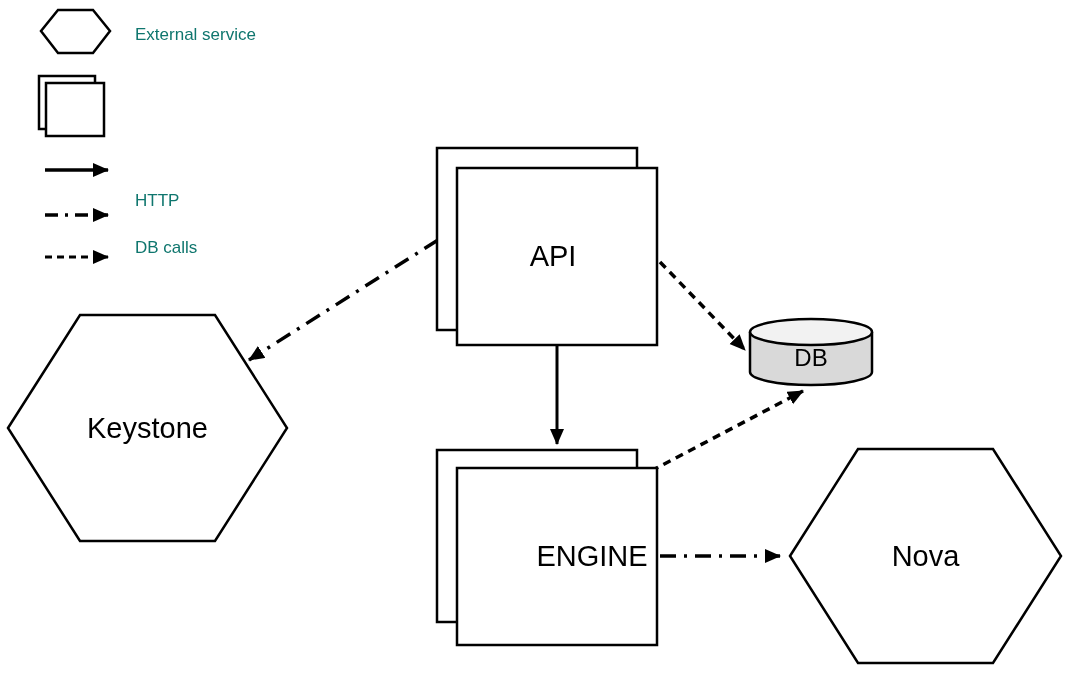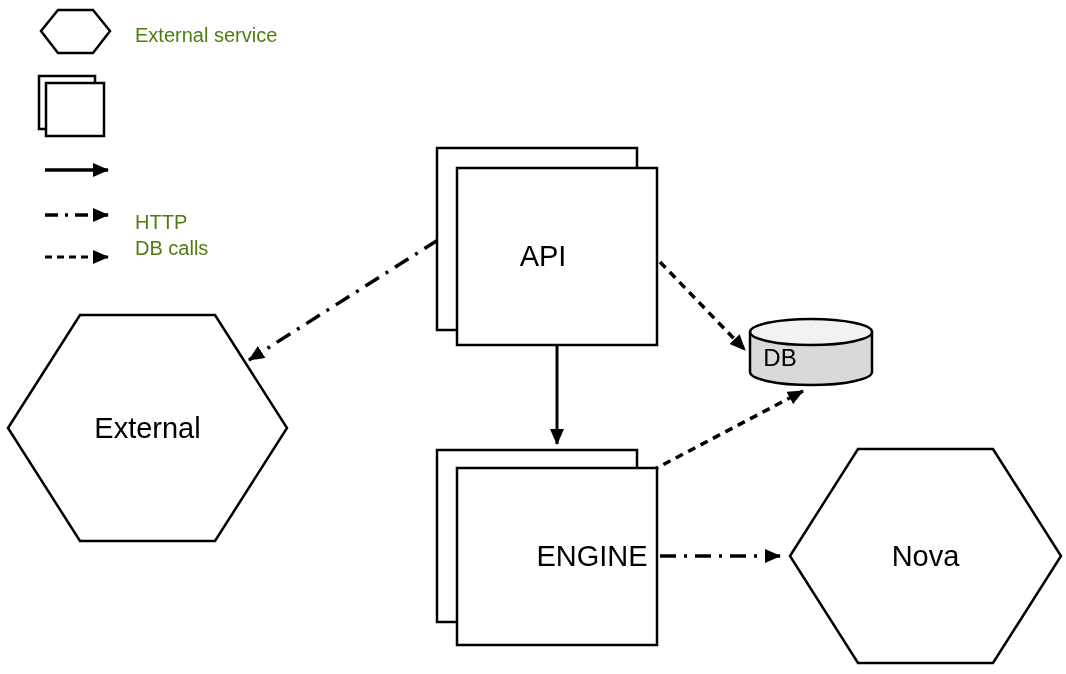--- a/index.html
+++ b/index.html
@@ -30,22 +30,22 @@
     color: #000000;
     pointer-events: none;
     white-space: nowrap;
   }
   .legend-label {
     position: absolute;
     left: 135px;
     height: 24px;
     display: flex;
     align-items: center;
-    font-size: 20px;
-    color: #4d7c0f;
+    font-size: 17px;
+    color: #0f766e;
     pointer-events: none;
     white-space: nowrap;
   }
   .node-label {
     font-size: 29px;
   }
   .db-label {
     font-size: 24px;
   }
 </style>
@@ -90,26 +90,26 @@
     <rect x="457" y="168" width="200" height="177" fill="#ffffff" stroke="#000000" stroke-width="2.5"></rect>
 
     <rect x="437" y="450" width="200" height="172" fill="#ffffff" stroke="#000000" stroke-width="2.5"></rect>
     <rect x="457" y="468" width="200" height="177" fill="#ffffff" stroke="#000000" stroke-width="2.5"></rect>
 
     <path d="M 750 332 L 750 372 A 61 13 0 0 0 872 372 L 872 332" fill="#d9d9d9" stroke="#000000" stroke-width="2.5"></path>
     <ellipse cx="811" cy="332" rx="61" ry="13" fill="#f2f2f2" stroke="#000000" stroke-width="2.5"></ellipse>
   </svg>
 
   <div class="legend-label" style="top:23px">External service</div>
-  <div class="legend-label" style="top:210px">HTTP</div>
+  <div class="legend-label" style="top:189px">HTTP</div>
   <div class="legend-label" style="top:236px">DB calls</div>
 
-  <div class="label node-label" style="left:451px; top:168px; width:184px; height:177px;border-radius:13px;">API</div>
+  <div class="label node-label" style="left:461px; top:168px; width:184px; height:177px;border-radius:13px;">API</div>
 
   <div class="label node-label" style="left:457px; top:468px; width:200px; height:177px;padding-left:35px;">ENGINE</div>
 
-  <div class="label node-label" style="left:8px; top:315px; width:279px; height:226px;">External</div>
+  <div class="label node-label" style="left:8px; top:315px; width:279px; height:226px;">Keystone</div>
 
   <div class="label node-label" style="left:790px; top:449px; width:271px; height:214px;">Nova</div>
 
-  <div class="label db-label" style="left:719px; top:338px; width:122px; height:40px;">DB</div>
+  <div class="label db-label" style="left:750px; top:338px; width:122px; height:40px;">DB</div>
 
 </div>
 
 </body></html>

